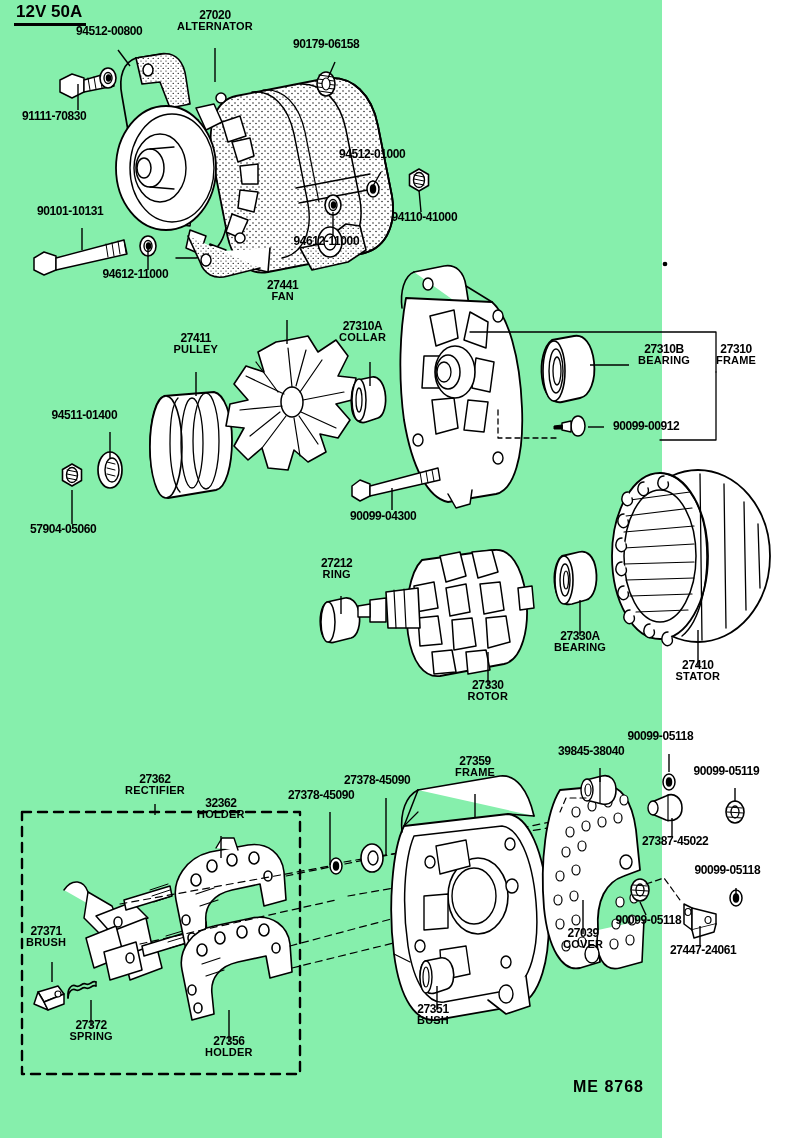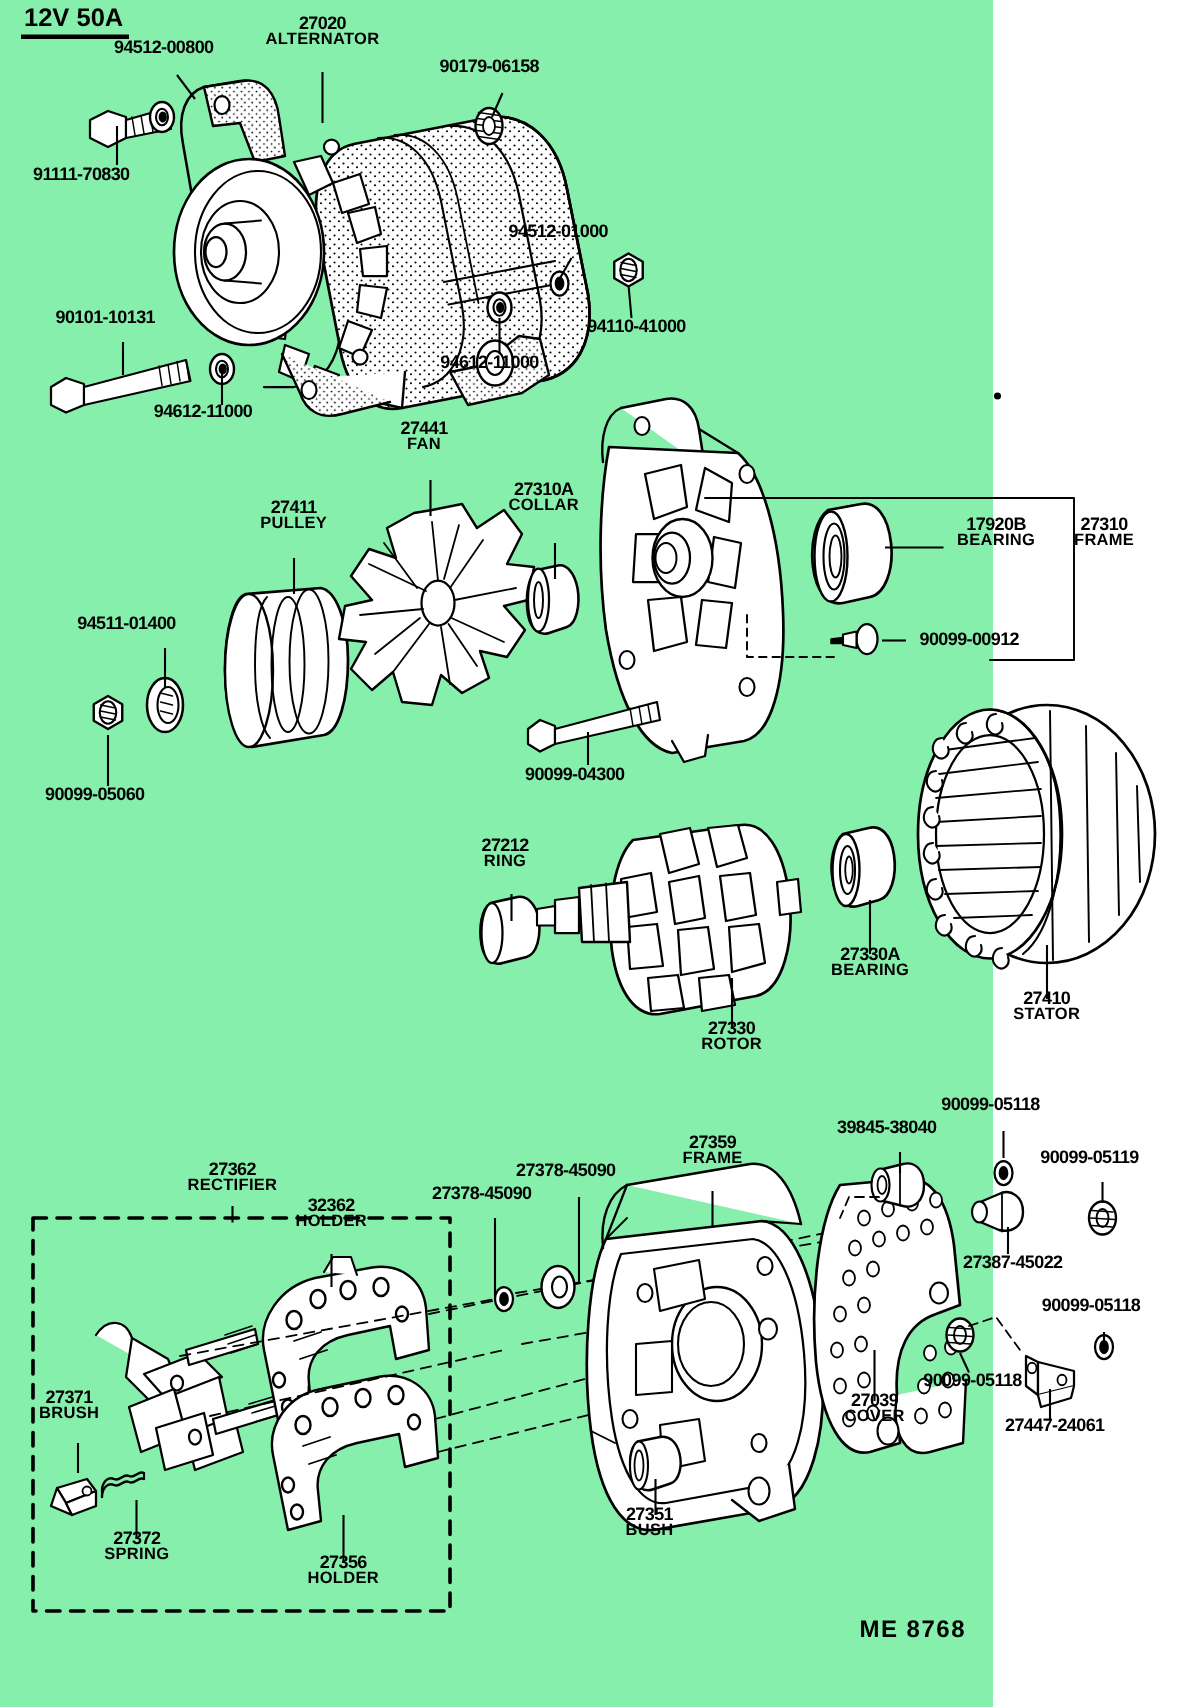--- a/index.html
+++ b/index.html
@@ -592,24 +592,24 @@
         <span class="nm">PULLEY</span>
       </div>
       <div class="lbl" style="left: 339px; top: 320.5px;">
         <span class="num">27310A</span>
         <span class="nm">COLLAR</span>
       </div>
       <div class="lbl" style="left: 51.5px; top: 410px;">
         <span class="num">94511-01400</span>
       </div>
       <div class="lbl" style="left: 30px; top: 524px;">
-        <span class="num">90099-05060</span>
+        <span class="num">57904-05060</span>
       </div>
       <div class="lbl" style="left: 638px; top: 343.5px;">
-        <span class="num">17920B</span>
+        <span class="num">27310B</span>
         <span class="nm">BEARING</span>
       </div>
       <div class="lbl" style="left: 716px; top: 343.5px;">
         <span class="num">27310</span>
         <span class="nm">FRAME</span>
       </div>
       <div class="lbl" style="left: 613px; top: 421px;">
         <span class="num">90099-00912</span>
       </div>
       <div class="lbl" style="left: 350px; top: 511px;">

